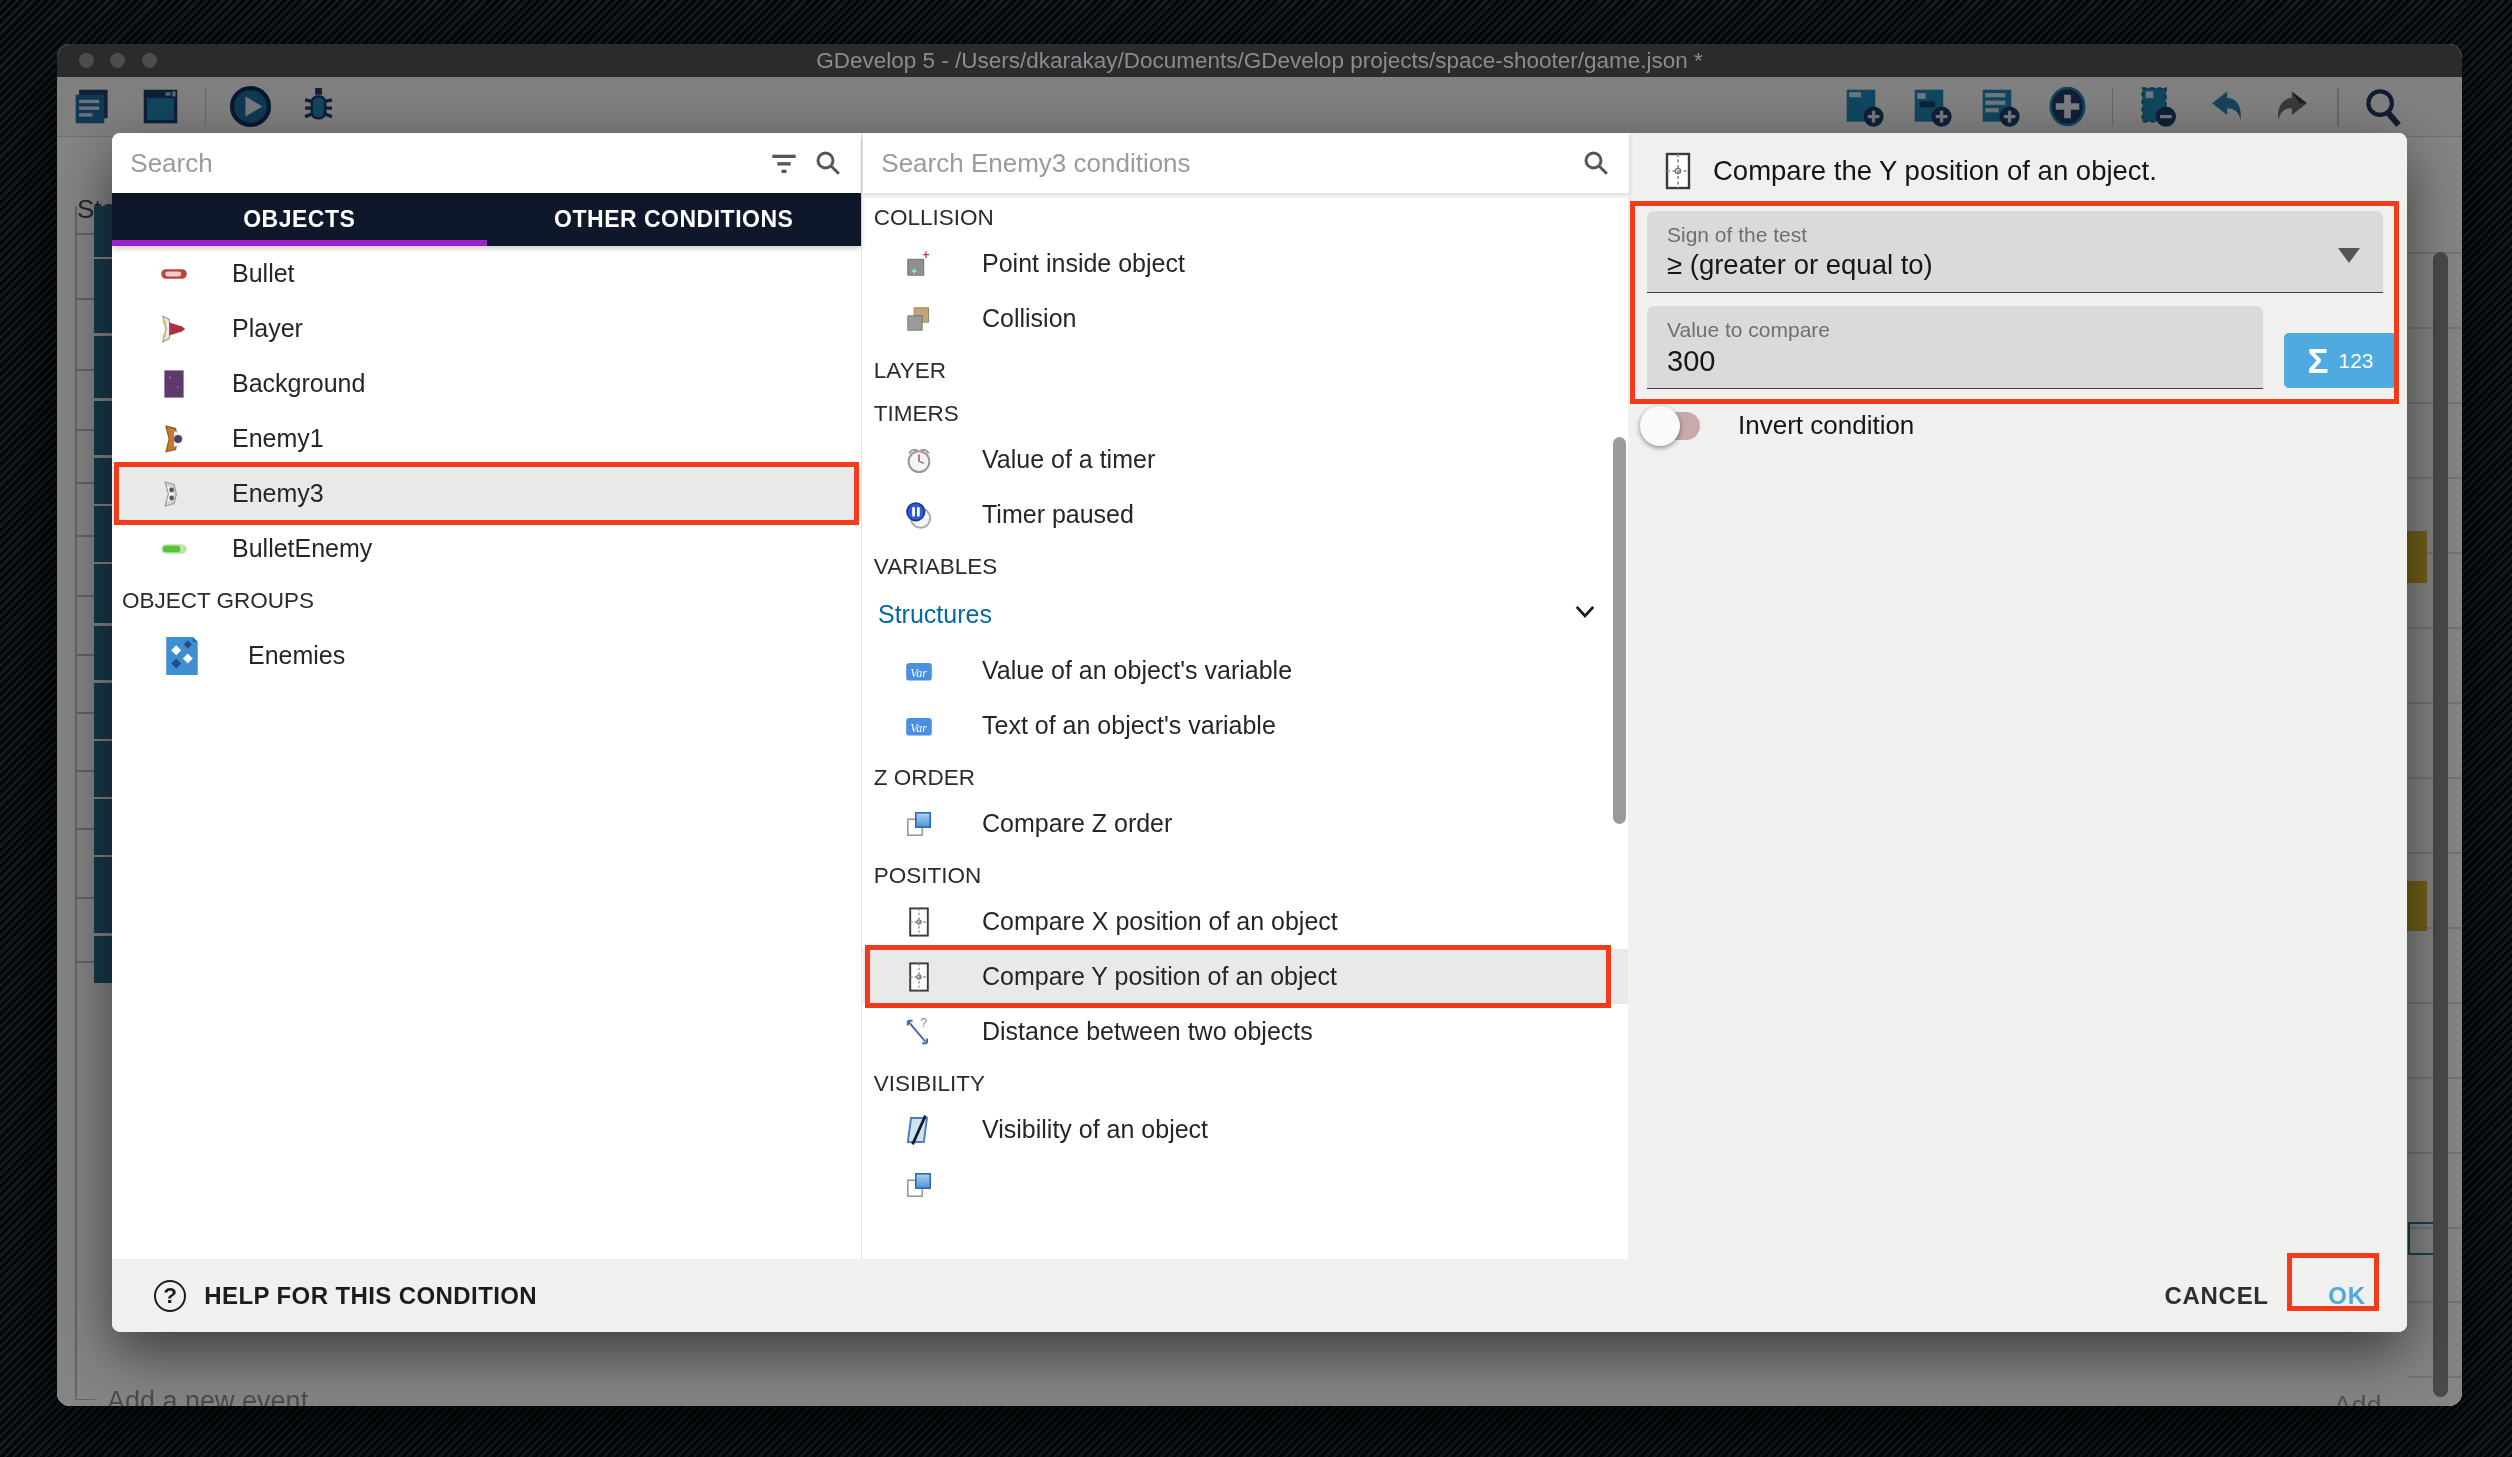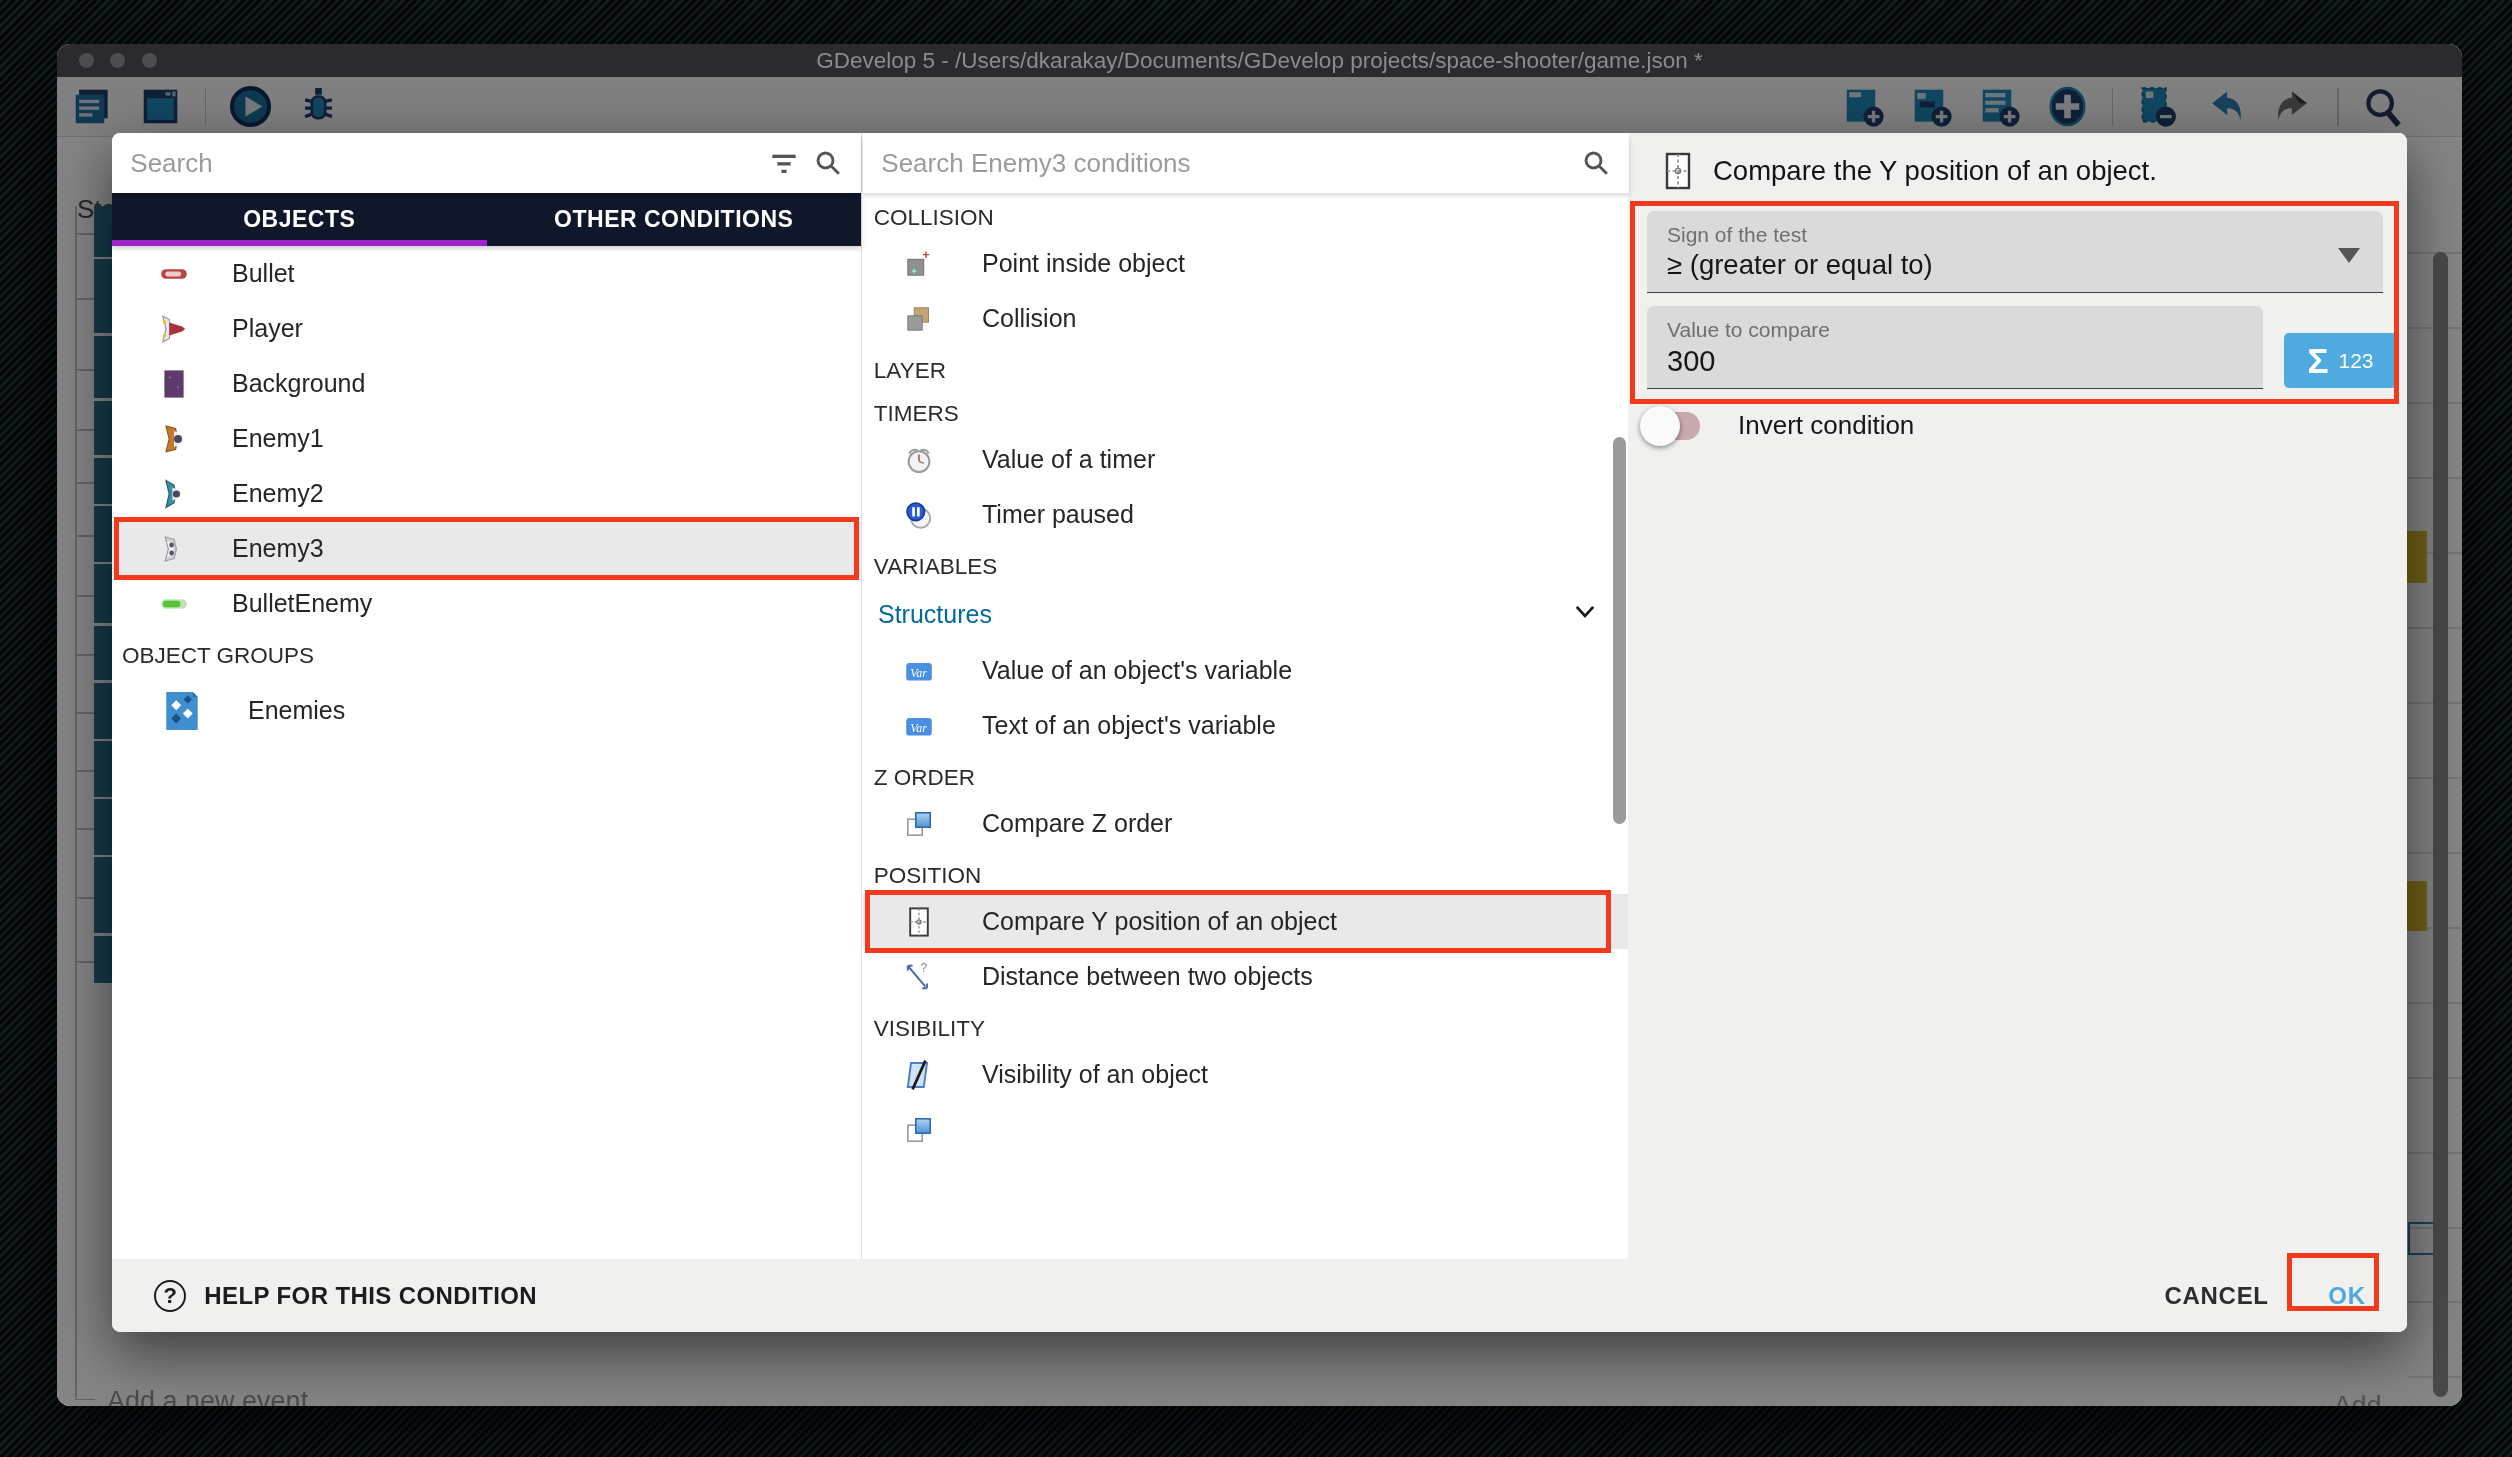--- a/index.html
+++ b/index.html
@@ -335,30 +335,20 @@
         <div class="row">
           <span class="ric">
             <svg viewBox="0 0 40 40">
               <polygon points="10,4 22,7 24,20 22,33 10,36 14,20" fill="#c7792d" stroke="#8f5a1f" stroke-width="1.5"></polygon>
               <polygon points="20,10 30,14 32,20 30,26 20,30" fill="#efefef"></polygon>
               <circle cx="25" cy="20" r="5" fill="#4c4460"></circle>
             </svg>
           </span>
           <span>Enemy1</span>
         </div>
-        <div class="row">
-          <span class="ric">
-            <svg viewBox="0 0 40 40">
-              <polygon points="10,3 20,9 22,20 20,31 10,37 14,20" fill="#3a8fa3" stroke="#256273" stroke-width="1.5"></polygon>
-              <polygon points="18,12 28,16 29,20 28,24 18,28" fill="#efefef"></polygon>
-              <circle cx="23" cy="20" r="4.5" fill="#4c4460"></circle>
-            </svg>
-          </span>
-          <span>Enemy2</span>
-        </div>
         <div class="row selected">
           <span class="ric">
             <svg viewBox="0 0 40 40">
               <polygon points="9,5 20,8 23,20 20,32 9,35 13,20" fill="#d6d6d6" stroke="#9a9a9a" stroke-width="1.5"></polygon>
               <polygon points="11,10 19,13 19,27 11,30 14,20" fill="#f2f2f2"></polygon>
               <circle cx="17" cy="15" r="3" fill="#5a536e"></circle>
               <circle cx="17" cy="25" r="3" fill="#5a536e"></circle>
             </svg>
           </span>
           <span>Enemy3</span>
@@ -482,20 +472,31 @@
                   <stop offset="0" stop-color="#aed3f2"></stop>
                   <stop offset="1" stop-color="#4f94d8"></stop>
                 </linearGradient>
               </defs>
               <rect x="16" y="6" width="18" height="18" fill="url(#zg)" stroke="#2d6bb0" stroke-width="2"></rect>
             </svg>
           </span>
           <span>Compare Z order</span>
         </div>
         <div class="shead">POSITION</div>
+        <div class="row">
+          <span class="ric">
+            <svg viewBox="0 0 40 40">
+              <rect x="9" y="3" width="22" height="34" fill="#fff" stroke="#3a3a3a" stroke-width="2.4"></rect>
+              <line x1="9" y1="20" x2="31" y2="20" stroke="#8a8a8a" stroke-width="1.6" stroke-dasharray="3 2.5"></line>
+              <line x1="20" y1="3" x2="20" y2="37" stroke="#8a8a8a" stroke-width="1.6" stroke-dasharray="3 2.5"></line>
+              <circle cx="20" cy="20" r="2.6" fill="none" stroke="#777" stroke-width="1.4"></circle>
+            </svg>
+          </span>
+          <span>Compare X position of an object</span>
+        </div>
         <div class="row selected">
           <span class="ric">
             <svg viewBox="0 0 40 40">
               <rect x="9" y="3" width="22" height="34" fill="#fff" stroke="#3a3a3a" stroke-width="2.4"></rect>
               <line x1="9" y1="20" x2="31" y2="20" stroke="#8a8a8a" stroke-width="1.6" stroke-dasharray="3 2.5"></line>
               <line x1="20" y1="3" x2="20" y2="37" stroke="#8a8a8a" stroke-width="1.6" stroke-dasharray="3 2.5"></line>
               <circle cx="20" cy="20" r="2.6" fill="none" stroke="#777" stroke-width="1.4"></circle>
             </svg>
           </span>
           <span>Compare Y position of an object</span>

